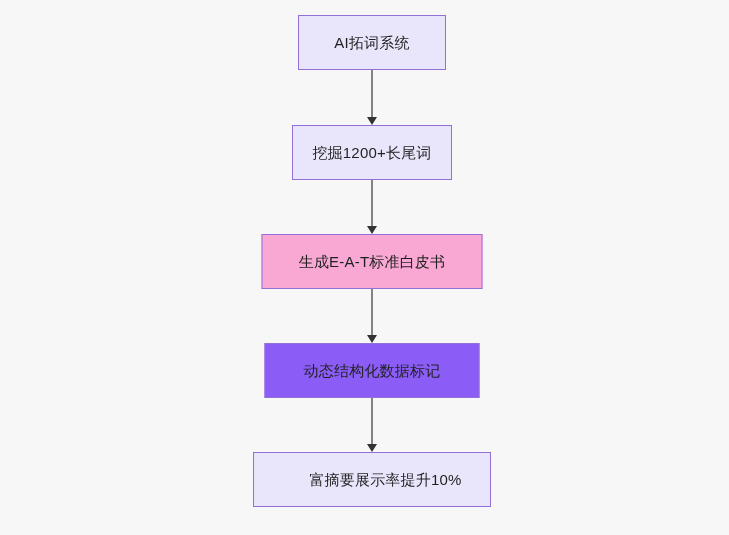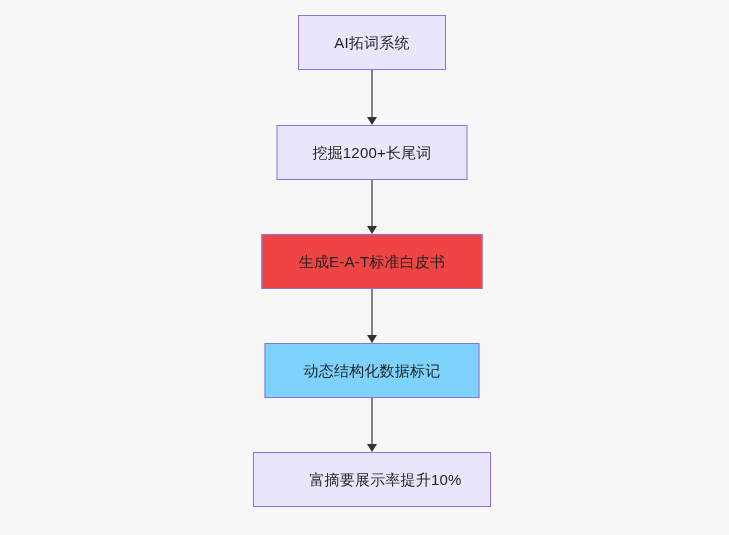--- a/index.html
+++ b/index.html
@@ -71,39 +71,39 @@
 
   <div class="node" id="n1" style="left: 372px; top: 15px; width: 148px; height: 55px; background: rgb(233, 230, 251); border-color: rgb(147, 112, 216);">
     <span class="node-label">AI拓词系统</span>
   </div>
 
   <div class="edge" id="e1" style="left: 372px; top: 70px; height: 55px;">
     <div class="edge-line" style="height: 49px; background: rgb(131, 131, 131);"></div>
     <div class="edge-arrow" style="border-top-color: rgb(51, 51, 51);"></div>
   </div>
 
-  <div class="node" id="n2" style="left: 372px; top: 125px; width: 191px; height: 55px; background: rgb(233, 230, 251); border-color: rgb(147, 112, 216);">
+  <div class="node" id="n2" style="left: 372px; top: 125px; width: 160px; height: 55px; background: rgb(233, 230, 251); border-color: rgb(147, 112, 216);">
     <span class="node-label">挖掘1200+长尾词</span>
   </div>
 
   <div class="edge" id="e2" style="left: 372px; top: 180px; height: 54px;">
     <div class="edge-line" style="height: 48px; background: rgb(131, 131, 131);"></div>
     <div class="edge-arrow" style="border-top-color: rgb(51, 51, 51);"></div>
   </div>
 
-  <div class="node" id="n3" style="left: 372px; top: 234px; width: 221px; height: 55px; background: #ef4444; border-color: rgb(147, 112, 216);">
+  <div class="node" id="n3" style="left: 372px; top: 234px; width: 221px; height: 55px; background: #f9a8d4; border-color: rgb(147, 112, 216);">
     <span class="node-label">生成E-A-T标准白皮书</span>
   </div>
 
   <div class="edge" id="e3" style="left: 372px; top: 289px; height: 54px;">
     <div class="edge-line" style="height: 48px; background: rgb(131, 131, 131);"></div>
     <div class="edge-arrow" style="border-top-color: rgb(51, 51, 51);"></div>
   </div>
 
-  <div class="node" id="n4" style="left: 372px; top: 343px; width: 215px; height: 55px; background: #7dd3fc; border-color: rgb(147, 112, 216);">
+  <div class="node" id="n4" style="left: 372px; top: 343px; width: 215px; height: 55px; background: #8b5cf6; border-color: rgb(147, 112, 216);">
     <span class="node-label">动态结构化数据标记</span>
   </div>
 
   <div class="edge" id="e4" style="left: 372px; top: 398px; height: 54px;">
     <div class="edge-line" style="height: 48px; background: rgb(131, 131, 131);"></div>
     <div class="edge-arrow" style="border-top-color: rgb(51, 51, 51);"></div>
   </div>
 
   <div class="node" id="n5" style="left: 372px; top: 452px; width: 238px; height: 55px; background: rgb(233, 230, 251); border-color: rgb(147, 112, 216); padding-left: 27px;">
     <span class="node-label">富摘要展示率提升10%</span>

